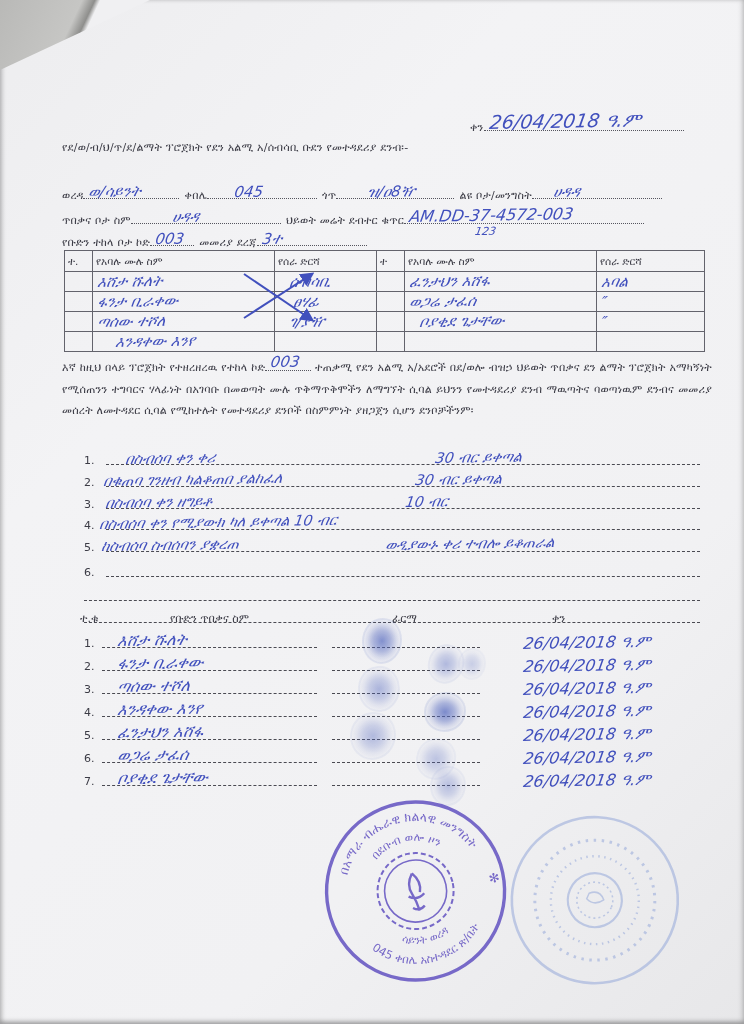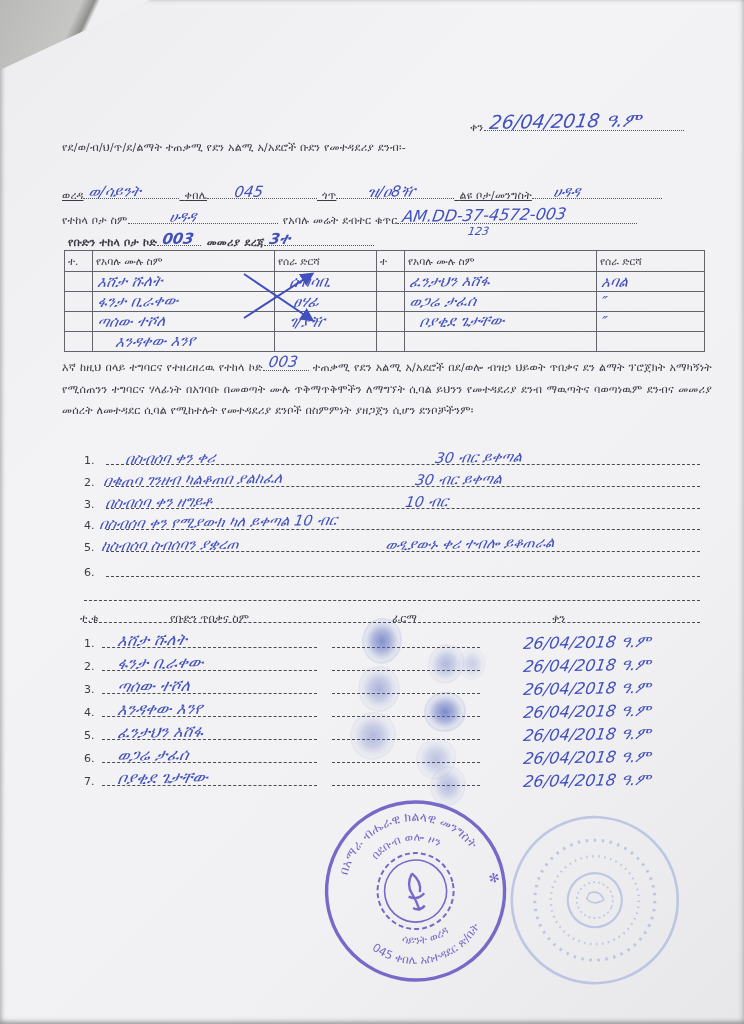--- a/index.html
+++ b/index.html
@@ -52,35 +52,35 @@
 <body>
 
 <div class="page">
 
   <div class="corner-fold"></div>
 
   <div class="abs" style="left:470px; top:116px;">
     <span class="printed">ቀን</span><span class="fill" style="width:200px;"><span class="hw" style="font-size:19px; bottom:-4px;">26/04/2018 ዓ.ም</span></span>
   </div>
 
-  <div class="abs printed" style="left:62px; top:141px; width:650px;">የደ/ወ/ብ/ህ/ጥ/ደ/ልማት ተጠቃሚ የደን አልሚ አ/አደሮች ቡደን የመተዳደሪያ ደንብ፡-</div>
-
-  <div class="abs" style="left:62px; top:184px;text-decoration:underline;">
+  <div class="abs printed" style="left:62px; top:141px; width:650px;">የደ/ወ/ብ/ህ/ጥ/ደ/ልማት ፕሮጀክት የደን አልሚ አ/ሰብሳቢ ቡደን የመተዳደሪያ ደንብ፡-</div>
+
+  <div class="abs" style="left:62px; top:184px;">
     <span class="printed">ወረዳ</span><span class="fill" style="width:96px;"><span class="hw">ወ/ሳይንት</span></span>
     <span class="printed">ቀበሌ</span><span class="fill" style="width:110px;"><span class="hw" style="left:26px;">045</span></span>
     <span class="printed">ጎጥ</span><span class="fill" style="width:118px;"><span class="hw" style="left:30px;">ዝ/ዐ8ዥ</span></span>
     <span class="printed">ልዩ ቦታ/መንግስት</span><span class="fill" style="width:130px;"><span class="hw" style="left:20px;">ሀዳዳ</span></span>
   </div>
 
   <div class="abs" style="left:62px; top:209px;">
-    <span class="printed">የተከላ ቦታ ስም</span><span class="fill" style="width:150px;"><span class="hw" style="left:40px;">ሀዳዳ</span></span>
-    <span class="printed">የአባሉ መሬት ደብተር ቁጥር</span><span class="fill" style="width:240px;"><span class="hw" style="font-size:16px;">AM.DD-37-4572-003</span><span class="hw" style="position:absolute; left:70px; bottom:-15px; font-size:11px;">123</span></span>
-  </div>
-
-  <div class="abs" style="left:68px; top:231px;font-weight:bold;">
+    <span class="printed">ጥበቃና ቦታ ስም</span><span class="fill" style="width:150px;"><span class="hw" style="left:40px;">ሀዳዳ</span></span>
+    <span class="printed">ህይወት መሬት ደብተር ቁጥር</span><span class="fill" style="width:240px;"><span class="hw" style="font-size:16px;">AM.DD-37-4572-003</span><span class="hw" style="position:absolute; left:70px; bottom:-15px; font-size:11px;">123</span></span>
+  </div>
+
+  <div class="abs" style="left:62px; top:231px;">
     <span class="printed">የቡድን ተከላ ቦታ ኮድ</span><span class="fill" style="width:44px;"><span class="hw">003</span></span>
     <span class="printed">መመሪያ ደረጃ</span><span class="fill" style="width:110px;"><span class="hw">3ተ</span></span>
   </div>
 
   <table class="members abs" style="left:64px; top:250px; width:640px;">
     <colgroup>
         <col style="width:28px">
         <col style="width:182px">
         <col style="width:102px">
         <col style="width:28px">
@@ -135,21 +135,21 @@
     <defs>
       <marker id="arr" viewBox="0 0 10 10" refX="8" refY="5" markerWidth="7" markerHeight="7" orient="auto">
           <path d="M0,0 L10,5 L0,10 z" fill="#4150bd"></path>
         </marker>
     </defs>
     <line x1="8" y1="56" x2="76" y2="12" stroke="#4150bd" stroke-width="2" marker-end="url(#arr)"></line>
     <line x1="8" y1="12" x2="76" y2="58" stroke="#4150bd" stroke-width="2" marker-end="url(#arr)"></line>
   </svg>
 
   <div class="abs printed" style="left:62px; top:357px; width:650px; line-height:21.5px; text-align:justify;">
-    <span>እኛ ከዚህ በላይ ተግባርና የተዘረዘረዉ የተከላ ኮድ</span><span class="fill" style="width:46px;"><span class="hw">003</span></span>
+    <span>እኛ ከዚህ በላይ ፕሮጀክት የተዘረዘረዉ የተከላ ኮድ</span><span class="fill" style="width:46px;"><span class="hw">003</span></span>
     <span>ተጠቃሚ የደን አልሚ አ/አደሮች በደ/ወሎ ብዝኃ ህይወት ጥበቃና ደን ልማት ፕሮጀክት አማካኝነት የሚሰጠንን ተግባርና ሃላፊነት በአገባቡ በመወጣት ሙሉ ጥቅማጥቅሞችን ለማግኘት ሲባል ይህንን የመተዳደሪያ ደንብ ማዉጣትና ባወጣነዉም ደንብና መመሪያ መሰረት ለመተዳደር ሲባል የሚከተሉት የመተዳደሪያ ደንቦች በስምምነት ያዘጋጀን ሲሆን ደንቦቻችንም፡</span>
   </div>
 
   <div class="rule-row" style="top:448px;">
     <span class="rule-num">1.</span>
       <span class="rule-line"></span>
     <span class="hw rule-text">በስብሰባ ቀን ቀሪ</span>
     <span class="hw rule-penalty">30 ብር ይቀጣል</span>
   </div>
   <div class="rule-row" style="top:470px;">

